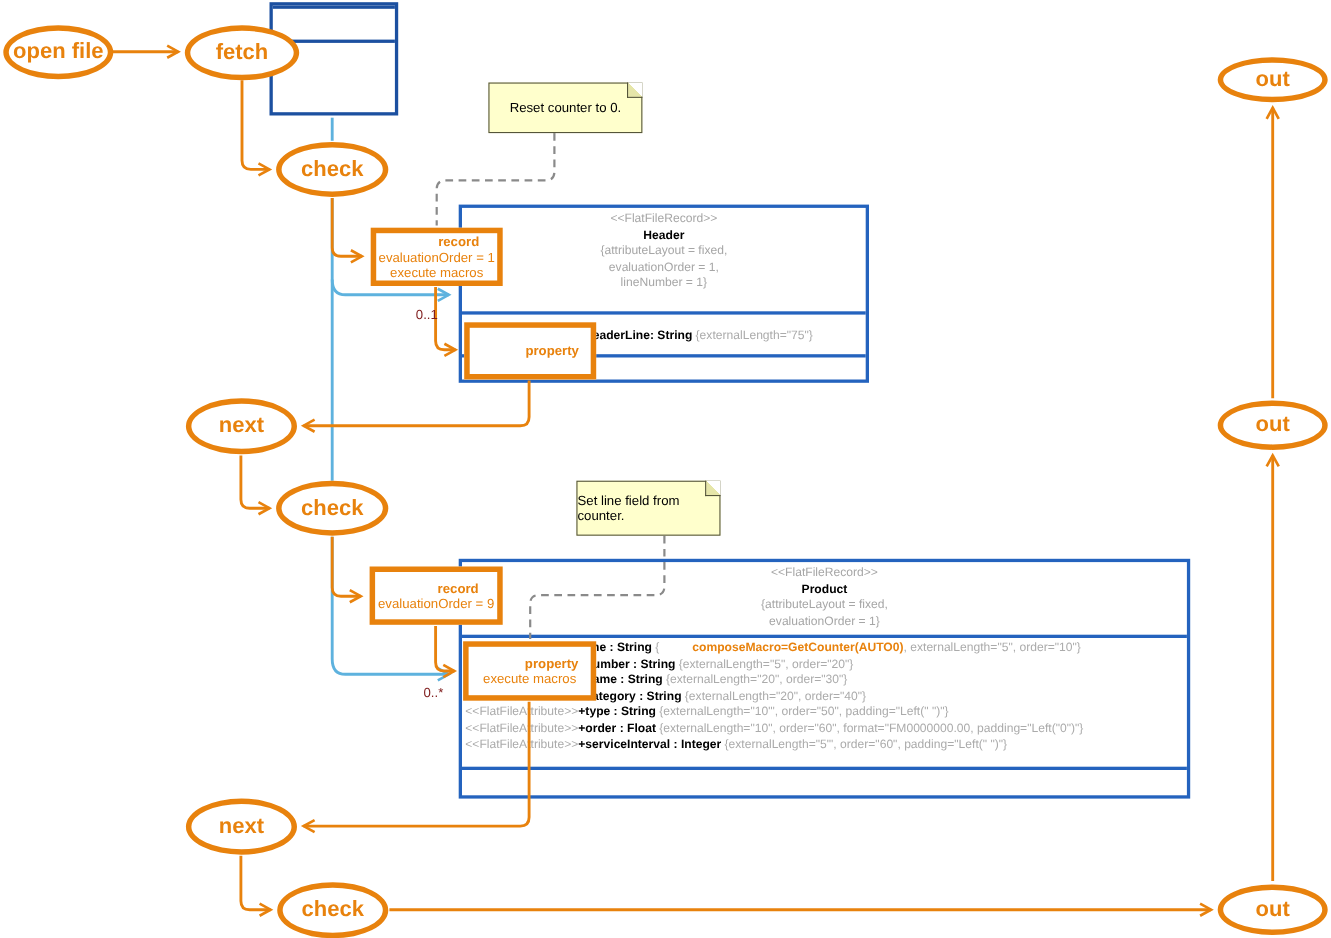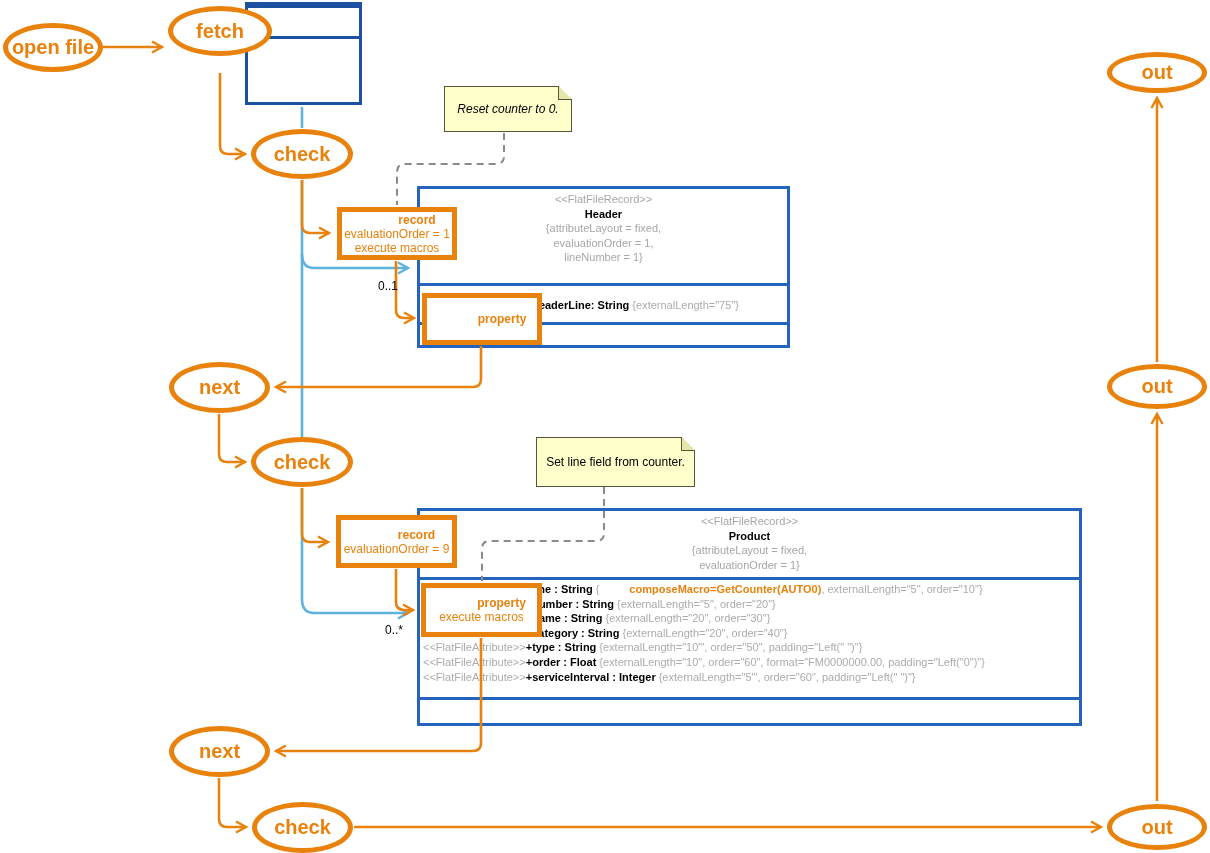--- a/index.html
+++ b/index.html
@@ -44,21 +44,21 @@
         box-sizing:border-box;display:flex;align-items:center;justify-content:center;
         color:var(--orange);font-weight:bold;font-size:20px;z-index:3;}
   
   .note{position:absolute;background:var(--notebg);border:1px solid var(--noteborder);
         box-sizing:border-box;display:flex;align-items:center;justify-content:center;
         font-size:12px;color:#000;z-index:3;}
   .note::before{content:"";position:absolute;top:-1px;right:-1px;width:13px;height:13px;
         background:linear-gradient(to bottom left,#ffffff 50%,#e6e6a9 50%);
         border-left:1px solid var(--noteborder);border-bottom:1px solid var(--noteborder);}
   
-  .mult{position:absolute;font-size:12px;color:#000000;z-index:4;}
+  .mult{position:absolute;font-size:12px;color:#7f1d1d;z-index:4;}
   #wires{position:absolute;left:0;top:0;z-index:2;pointer-events:none;}
 </style>
 </head>
 <body>
 
 <div id="stage">
 
   <div class="cls navy" style="left:245px;top:2px;width:117px;height:103px;">
     <div class="sep" style="height:28px;"></div>
     <div class="sep" style="flex:1;"></div>
@@ -152,21 +152,21 @@
   </div>
 
   <div class="obox" style="left:421px;top:583px;width:121px;height:54px;">
     <div class="t">property</div>
     <div>execute macros</div>
   </div>
 
   <div class="ellipse" style="left:3px;top:23px;width:100px;height:49px;">
     <span>open file</span>
   </div>
-  <div class="ellipse" style="left:168px;top:6px;width:104px;height:50px;">
+  <div class="ellipse" style="left:168px;top:23px;width:104px;height:50px;">
     <span>fetch</span>
   </div>
   <div class="ellipse" style="left:251px;top:129px;width:102px;height:50px;">
     <span>check</span>
   </div>
   <div class="ellipse" style="left:169px;top:362px;width:101px;height:51px;">
     <span>next</span>
   </div>
   <div class="ellipse" style="left:251px;top:437px;width:102px;height:50px;">
     <span>check</span>
@@ -180,23 +180,23 @@
   <div class="ellipse" style="left:1107px;top:52px;width:100px;height:41px;">
     <span>out</span>
   </div>
   <div class="ellipse" style="left:1107px;top:364px;width:100px;height:45px;">
     <span>out</span>
   </div>
   <div class="ellipse" style="left:1107px;top:804px;width:100px;height:46px;">
     <span>out</span>
   </div>
 
-  <div class="note" style="left:444px;top:86px;width:128px;height:46px;font-style:italic;">
+  <div class="note" style="left:444px;top:75px;width:140px;height:46px;">
     <span>Reset counter to 0.</span>
   </div>
-  <div class="note" style="left:524px;top:437px;width:159px;height:50px;margin-left:12px;">
+  <div class="note" style="left:524px;top:437px;width:131px;height:50px;">
     <span>Set line field from counter.</span>
   </div>
 
   <div class="mult" style="left:378px;top:279px;">0..1</div>
   <div class="mult" style="left:385px;top:623px;">0..*</div>
 
 </div>
 
 </body></html>

